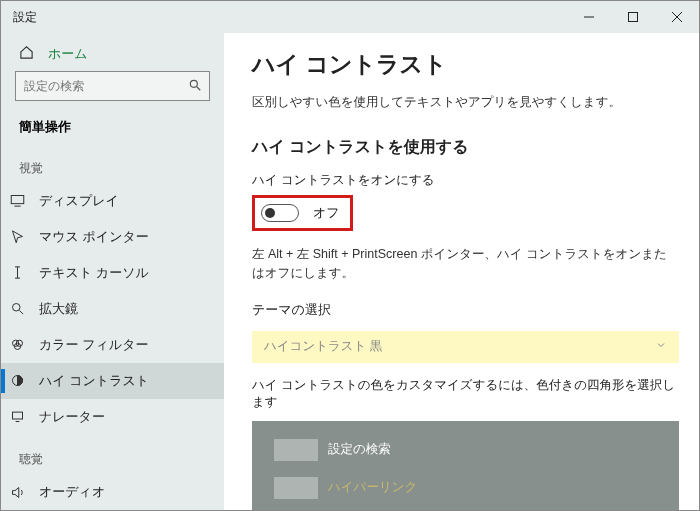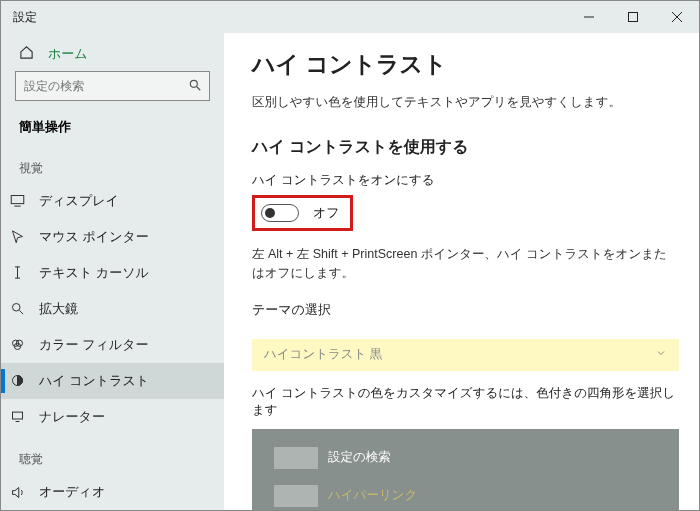--- a/index.html
+++ b/index.html
@@ -26,21 +26,21 @@
 .page-title { font-size: 23px; font-weight: 600; margin-bottom: 14px; }
 .page-desc { font-size: 12.5px; color: #333; margin-bottom: 26px; }
 .section-heading { font-size: 16px; font-weight: 600; margin-bottom: 14px; }
 .toggle-label { font-size: 12.5px; margin-bottom: 6px; }
 .toggle-row { display:flex; align-items:center; gap:10px; padding:4px; }
 .highlight { border: 3px solid #d21c1c; display:inline-flex; padding:2px 6px 2px 2px;align-items:center; }
 .toggle-switch { width: 38px; height: 18px; border:1.5px solid #555; border-radius: 10px; position: relative; background:#fff; }
 .toggle-knob { position:absolute; width:10px; height:10px; background:#333; border-radius:50%; top:2.5px; left:3px; }
 .toggle-text { font-size:13px; margin-left:4px; }
 .hint { font-size: 12.5px; color:#333; margin: 14px 0 18px 0; line-height: 1.5; }
-.subheading { font-size: 13px; margin-bottom: 20px; }
+.subheading { font-size: 13px; margin-bottom: 12px; }
 .theme-select { display:flex; align-items:center; justify-content:space-between; background:#fef9c3; color:#888; font-size:12.5px; height:32px; padding:0 12px; margin-bottom:14px; }
 .customize-label { font-size: 12.5px; margin-bottom: 10px; }
 .preview { background:#88908e; padding:12px 22px; color:#fff; }
 .prow { display:flex; align-items:center; height:34px; gap:10px; margin-bottom:4px; }
 .swatch { width:44px; height:22px; background:#aeb4b2; }
 .prow .txt { font-size:12.5px; }
 .txt.white { color:#fff; }
 .txt.yellow { color:#c9b96a; }
 </style>
 </head>

